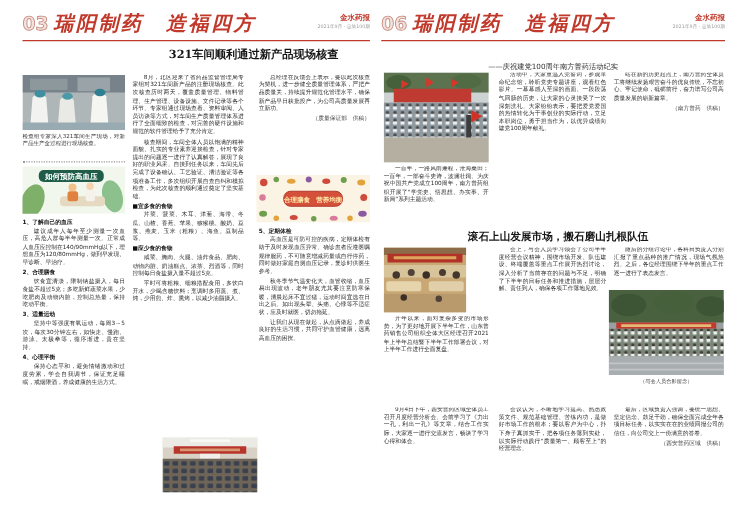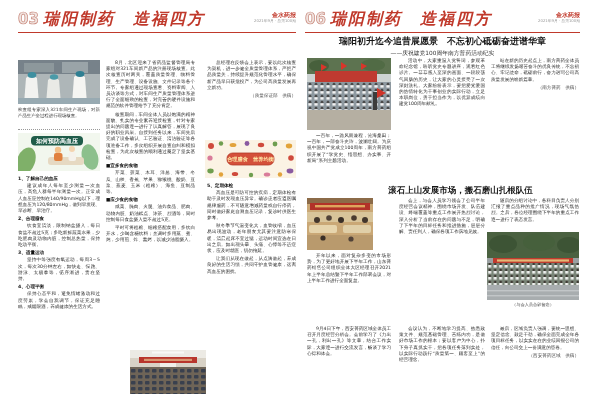--- a/index.html
+++ b/index.html
@@ -47,20 +47,21 @@
     <header class="hdr">
       <span class="num">03</span>
       <span class="slogan">瑞阳制药　造福四方</span>
       <span class="spacer"></span>
       <span class="logoblock">
         <span class="paper">金水药报</span>
         <span class="issue">2021年9月 · 总第100期</span>
       </span>
     </header>
 
+    <h2 class="hl hl1" style="left:92px;top:27px;width:186px;margin:0;">321车间顺利通过新产品现场核查</h2>
 
     <svg class="abs" style="left:0;top:48px;" width="82" height="44" viewBox="0 0 82 44">
       <rect width="82" height="44" fill="#aeb6b8"></rect>
       <rect y="0" width="82" height="14" fill="#77828a"></rect>
       <rect x="6" y="3" width="30" height="9" fill="#8d989c"></rect>
       <rect x="44" y="2" width="26" height="11" fill="#9aa4a8"></rect>
       <path d="M8 18 q5 -6 11 0 l2 26 h-15 z" fill="#f2f2f0"></path>
       <ellipse cx="14" cy="15" rx="4.4" ry="3" fill="#3e8fa0"></ellipse>
       <path d="M30 20 q5 -6 11 0 l2 24 h-15 z" fill="#e9eae6"></path>
       <ellipse cx="36" cy="17" rx="4.2" ry="2.8" fill="#4a9aa8"></ellipse>
@@ -163,21 +164,20 @@
     <header class="hdr">
       <span class="num">06</span>
       <span class="slogan">瑞阳制药　造福四方</span>
       <span class="spacer"></span>
       <span class="logoblock">
         <span class="paper">金水药报</span>
         <span class="issue">2021年9月 · 总第100期</span>
       </span>
     </header>
 
-    <h2 class="hl hl1" style="left:0;top:24px;width:275px;margin:0;">瑞阳初升迄今追昔展愿景　不忘初心砥砺奋进谱华章</h2>
     <div class="sub" style="left:0;top:37px;width:275px;">——庆祝建党100周年南方普药活动纪实</div>
 
     <svg class="abs" style="left:2px;top:46px;" width="84" height="72" viewBox="0 0 84 72">
       <defs>
         <pattern id="crowd" width="6" height="6" patternUnits="userSpaceOnUse">
           <rect width="6" height="6" fill="#8e99a0"></rect>
           <circle cx="3" cy="2.2" r="1.4" fill="#4a4a4a"></circle>
           <rect x="1.4" y="3.2" width="3.2" height="2.4" fill="#f2f2f2"></rect>
         </pattern>
       </defs>
@@ -199,21 +199,21 @@
       <p>一百年，一路风雨兼程，沧海桑田；一百年，一部奋斗史诗，波澜壮阔。为庆祝中国共产党成立100周年，南方普药组织开展了“学党史、悟思想、办实事、开新局”系列主题活动。</p>
     </div>
     <div class="txt" style="left:94px;top:46px;width:86px;height:128px;">
       <p>活动中，大家重温入党誓词，参观革命纪念馆，聆听党史专题讲座，观看红色影片。一幕幕感人至深的画面、一段段荡气回肠的历史，让大家的心灵接受了一次深刻洗礼。大家纷纷表示，要把爱党爱国的热情转化为干事创业的实际行动，立足本职岗位，勇于担当作为，以优异成绩向建党100周年献礼。</p>
     </div>
     <div class="txt" style="left:186px;top:46px;width:88px;height:128px;">
       <p>站在新的历史起点上，南方普药全体员工将继续发扬艰苦奋斗的优良传统，不忘初心、牢记使命，砥砺前行，奋力谱写公司高质量发展的崭新篇章。</p>
       <p class="cr">（南方普药　供稿）</p>
     </div>
 
-    <h3 class="hl hl2" style="left:18px;top:174px;width:275px;margin:0;">滚石上山发展市场，搬石磨山扎根队伍</h3>
+    <h3 class="hl hl2" style="left:4px;top:174px;width:275px;margin:0;">滚石上山发展市场，搬石磨山扎根队伍</h3>
 
     <svg class="abs" style="left:2px;top:186px;" width="66" height="52" viewBox="0 0 66 52">
       <rect width="66" height="52" fill="#caa876"></rect>
       <rect width="66" height="6" fill="#8c6b48"></rect>
       <rect x="3" y="5" width="60" height="7" fill="#b23228"></rect>
       <rect x="8" y="7" width="50" height="2.4" fill="#e8c36a" opacity="0.8"></rect>
       <rect y="14" width="66" height="10" fill="#d8c49a"></rect>
       <circle cx="10" cy="22" r="3" fill="#43362c"></circle>
       <circle cx="22" cy="20" r="2.8" fill="#514238"></circle>
       <circle cx="34" cy="22" r="3" fill="#3a2f27"></circle>

